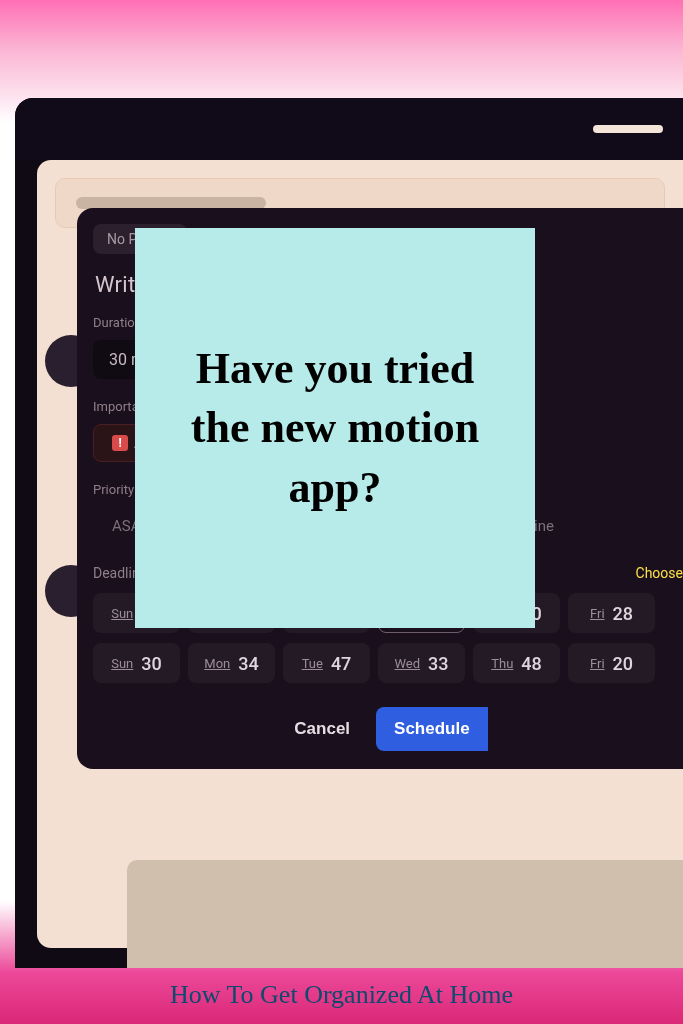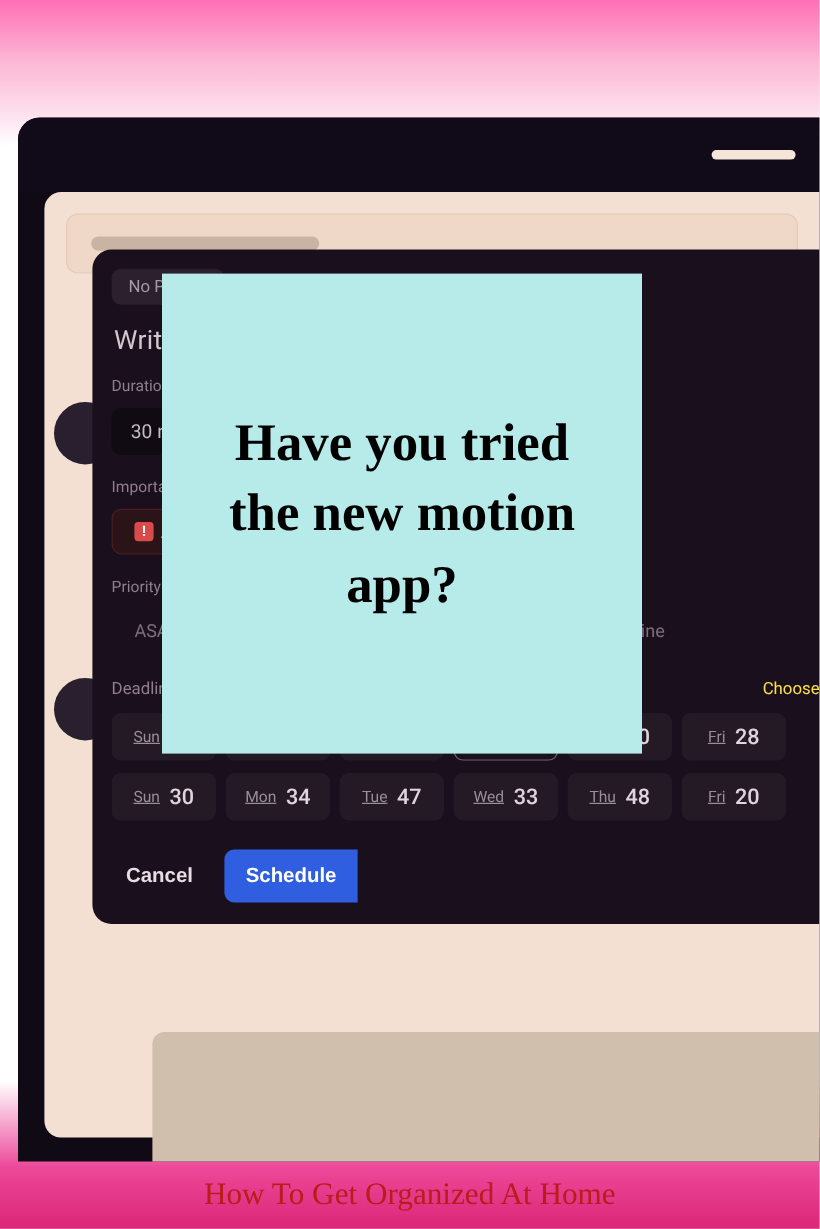--- a/index.html
+++ b/index.html
@@ -192,21 +192,21 @@
   }
   .date-cell .dow { font-size: 13px; text-decoration: underline; }
   .date-cell .dnum { color: #e1d5dd; font-size: 18px; font-weight: 500; }
   .date-cell.selected {
     background: transparent;
     border: 1.5px solid #6d5e6a;
   }
 
   .action-row {
     display: flex;
-    justify-content: flex-start;
+    justify-content: center;
     gap: 14px;
     margin-top: 24px;
     padding-right: 6px;
     align-items: center;
   }
   .btn-cancel {
     background: transparent;
     border: none;
     color: #e7dde4;
     font-size: 17px;
@@ -247,21 +247,21 @@
     line-height: 1.35;
   }
 
   .footer-caption {
     position: absolute;
     bottom: 14px;
     left: 0; right: 0;
     text-align: center;
     font-family: Georgia, "Times New Roman", serif;
     font-size: 26px;
-    color: #b91c1c;
+    color: #0c4a6e;
     z-index: 6;
   }
 
   .spacer-16 { height: 16px; }
 </style>
 </head>
 <body>
 
 <div class="gradient-top"></div>
 

